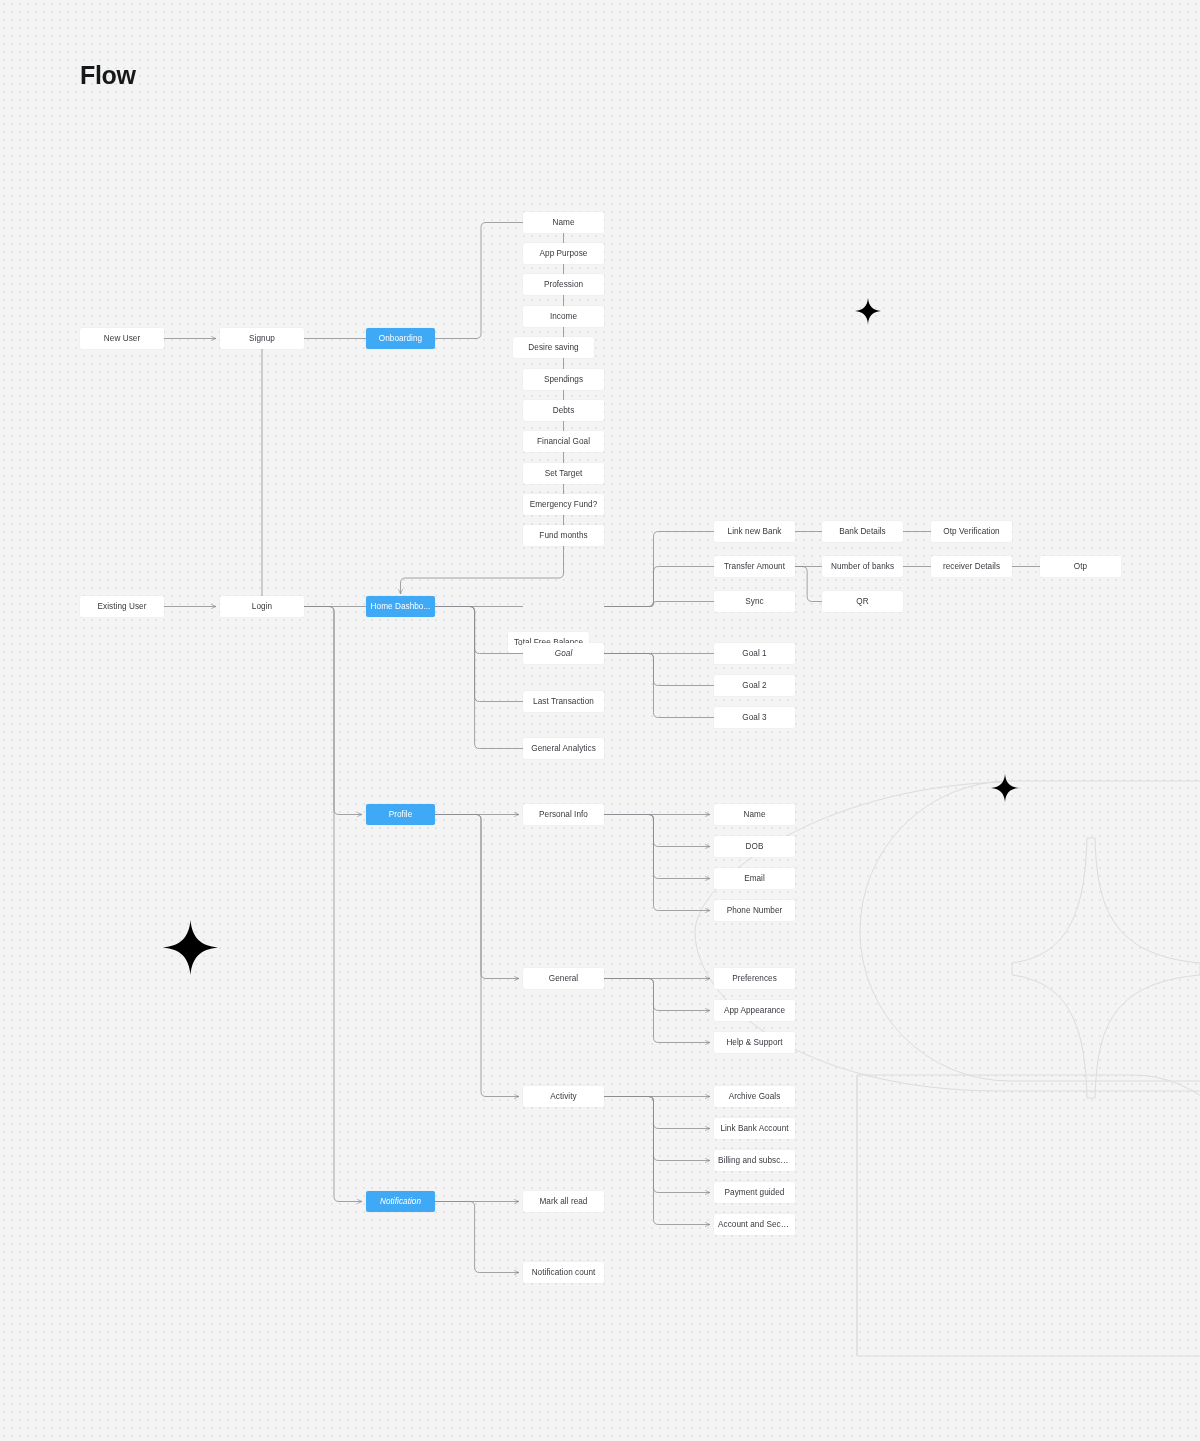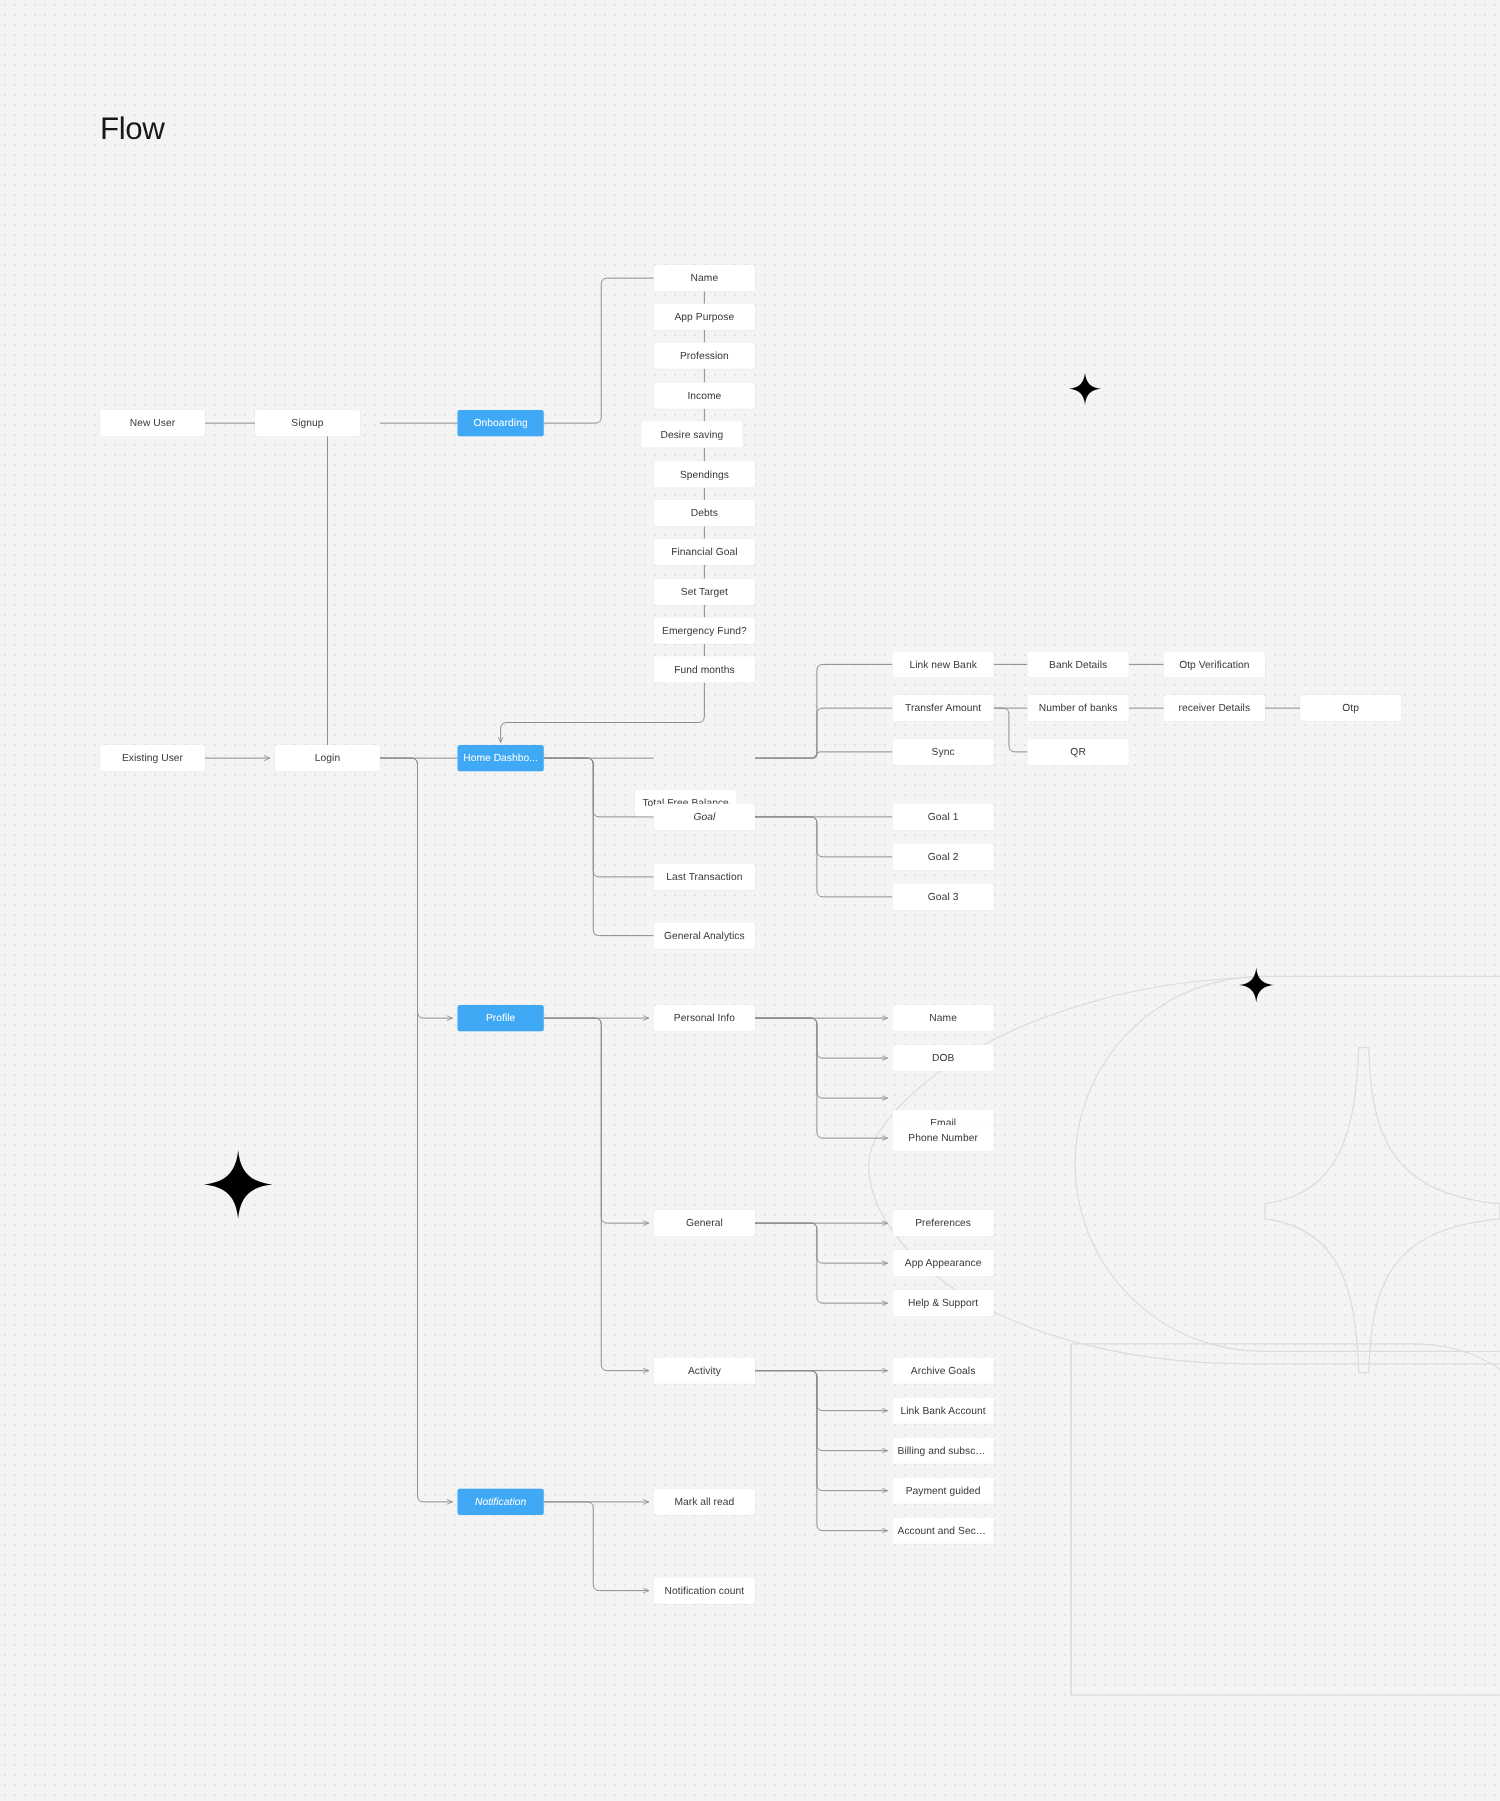--- a/index.html
+++ b/index.html
@@ -12,22 +12,22 @@
   #canvas {
     position: relative;
     width: 1200px; height: 1441px;
     background-color: #f4f4f4;
     background-image: radial-gradient(circle, #e3e3e3 0.7px, transparent 0.8px);
     background-size: 8px 8px;
     background-position: 0 0;
   }
   .header { position: absolute; left: 80px; top: 60px; width: 600px; }
   .page-title {
-    font-size: 25px; font-weight: 400; color: #17181a;
-    letter-spacing: -0.3px; line-height: 1.2; margin-top: 28px;
+    font-size: 25px; font-weight: 700; color: #17181a;
+    letter-spacing: -0.3px; line-height: 1.2;
   }
   .page-subtitle {
     margin-top: 28px;
     font-size: 15.5px; color: #4a4d52; line-height: 1.52;
     letter-spacing: -0.1px; max-width: 480px;
   }
 
   
   #deco-art { position: absolute; left: 0; top: 0; width: 1200px; height: 1441px; pointer-events: none; }
 
@@ -149,21 +149,21 @@
         </svg></div>
       <div class="sparkle" style="left: 991px; top: 774px; width: 28px; height: 28px;"><svg width="28" height="28" viewBox="0 0 100 100">
           <path d="M50,0 C53,32 68,47 100,50 C68,53 53,68 50,100 C47,68 32,53 0,50 C32,47 47,32 50,0 Z" fill="#000000"></path>
         </svg></div>
     </div>
 
   <div id="node-layer">
       <div class="node" style="left: 80px; top: 328px; width: 84px;">
         <span class="label">New User</span>
       </div>
-      <div class="node" style="left: 204px; top: 328px; width: 84px;">
+      <div class="node" style="left: 220px; top: 328px; width: 84px;">
         <span class="label">Signup</span>
       </div>
       <div class="node blue" style="left: 366px; top: 328px; width: 69px;">
         <span class="label">Onboarding</span>
       </div>
       <div class="node" style="left: 523px; top: 212px; width: 81px;">
         <span class="label">Name</span>
       </div>
       <div class="node" style="left: 523px; top: 243px; width: 81px;">
         <span class="label">App Purpose</span>
@@ -257,21 +257,21 @@
       </div>
       <div class="node" style="left: 523px; top: 804px; width: 81px;">
         <span class="label">Personal Info</span>
       </div>
       <div class="node" style="left: 714px; top: 804px; width: 81px;">
         <span class="label">Name</span>
       </div>
       <div class="node" style="left: 714px; top: 836px; width: 81px;">
         <span class="label">DOB</span>
       </div>
-      <div class="node" style="left: 714px; top: 868px; width: 81px; margin-top: 20px;">
+      <div class="node" style="left: 714px; top: 868px; width: 81px;">
         <span class="label">Email</span>
       </div>
       <div class="node" style="left: 714px; top: 900px; width: 81px;">
         <span class="label">Phone Number</span>
       </div>
       <div class="node" style="left: 523px; top: 968px; width: 81px;">
         <span class="label">General</span>
       </div>
       <div class="node" style="left: 714px; top: 968px; width: 81px;">
         <span class="label">Preferences</span>

